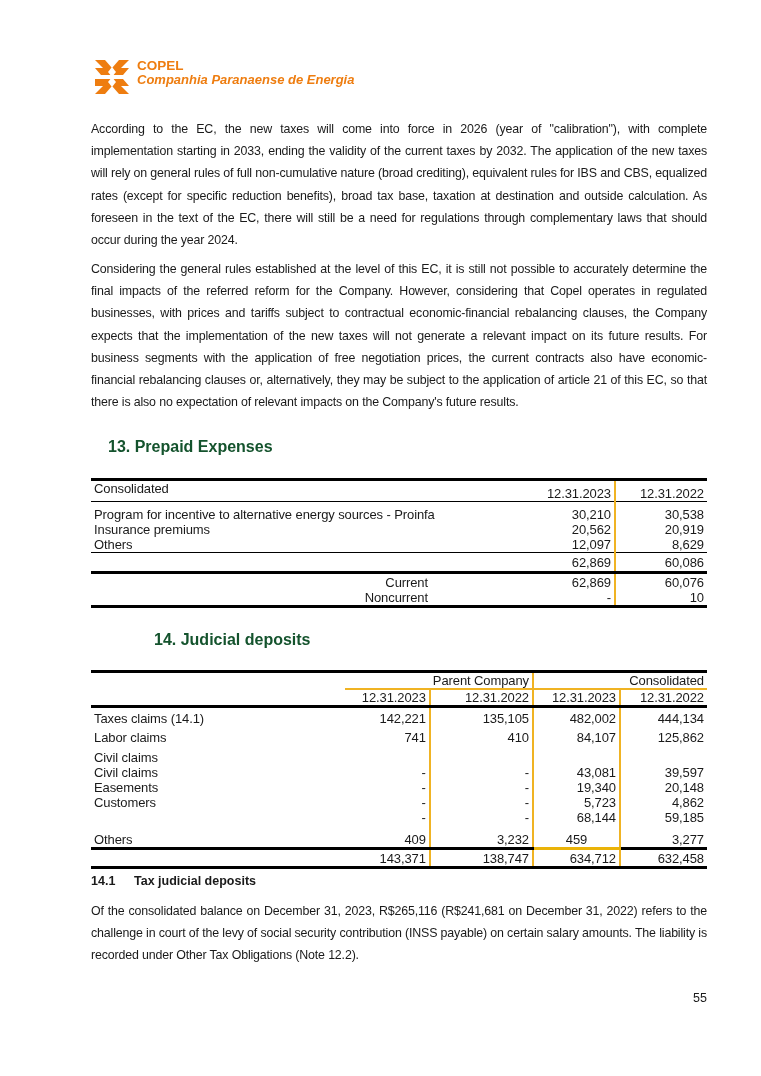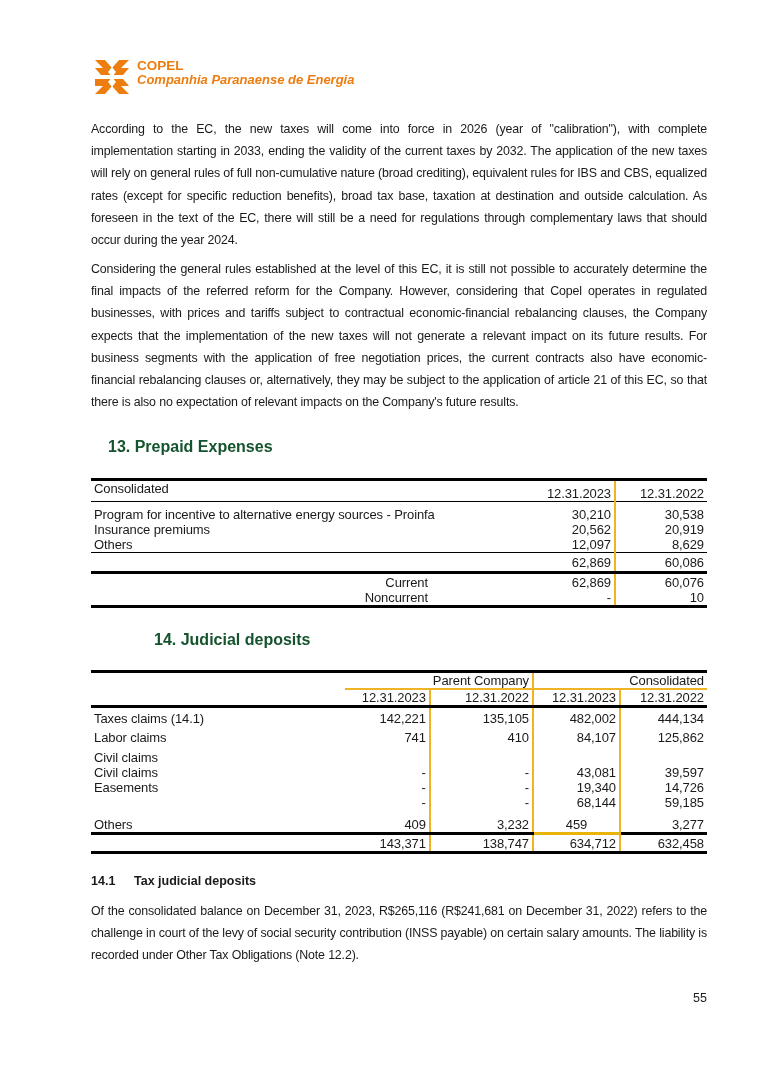--- a/index.html
+++ b/index.html
@@ -149,21 +149,28 @@
     <td class="num ysep">-</td>
     <td class="num ysep">-</td>
     <td class="num ysep">43,081</td>
     <td class="num">39,597</td>
   </tr>
   <tr>
     <td style="height:14px;">Easements</td>
     <td class="num ysep">-</td>
     <td class="num ysep">-</td>
     <td class="num ysep">19,340</td>
-    <td class="num">14,726</td>
+    <td class="num">20,148</td>
+  </tr>
+  <tr>
+    <td style="height:15px;">Customers</td>
+    <td class="num ysep">-</td>
+    <td class="num ysep">-</td>
+    <td class="num ysep">5,723</td>
+    <td class="num">4,862</td>
   </tr>
   <tr>
     <td style="height:15px;"></td>
     <td class="num ysep">-</td>
     <td class="num ysep">-</td>
     <td class="num ysep">68,144</td>
     <td class="num">59,185</td>
   </tr>
   <tr>
     <td style="height:22px;vertical-align:bottom;border-bottom:3px solid #000;">Others</td>

